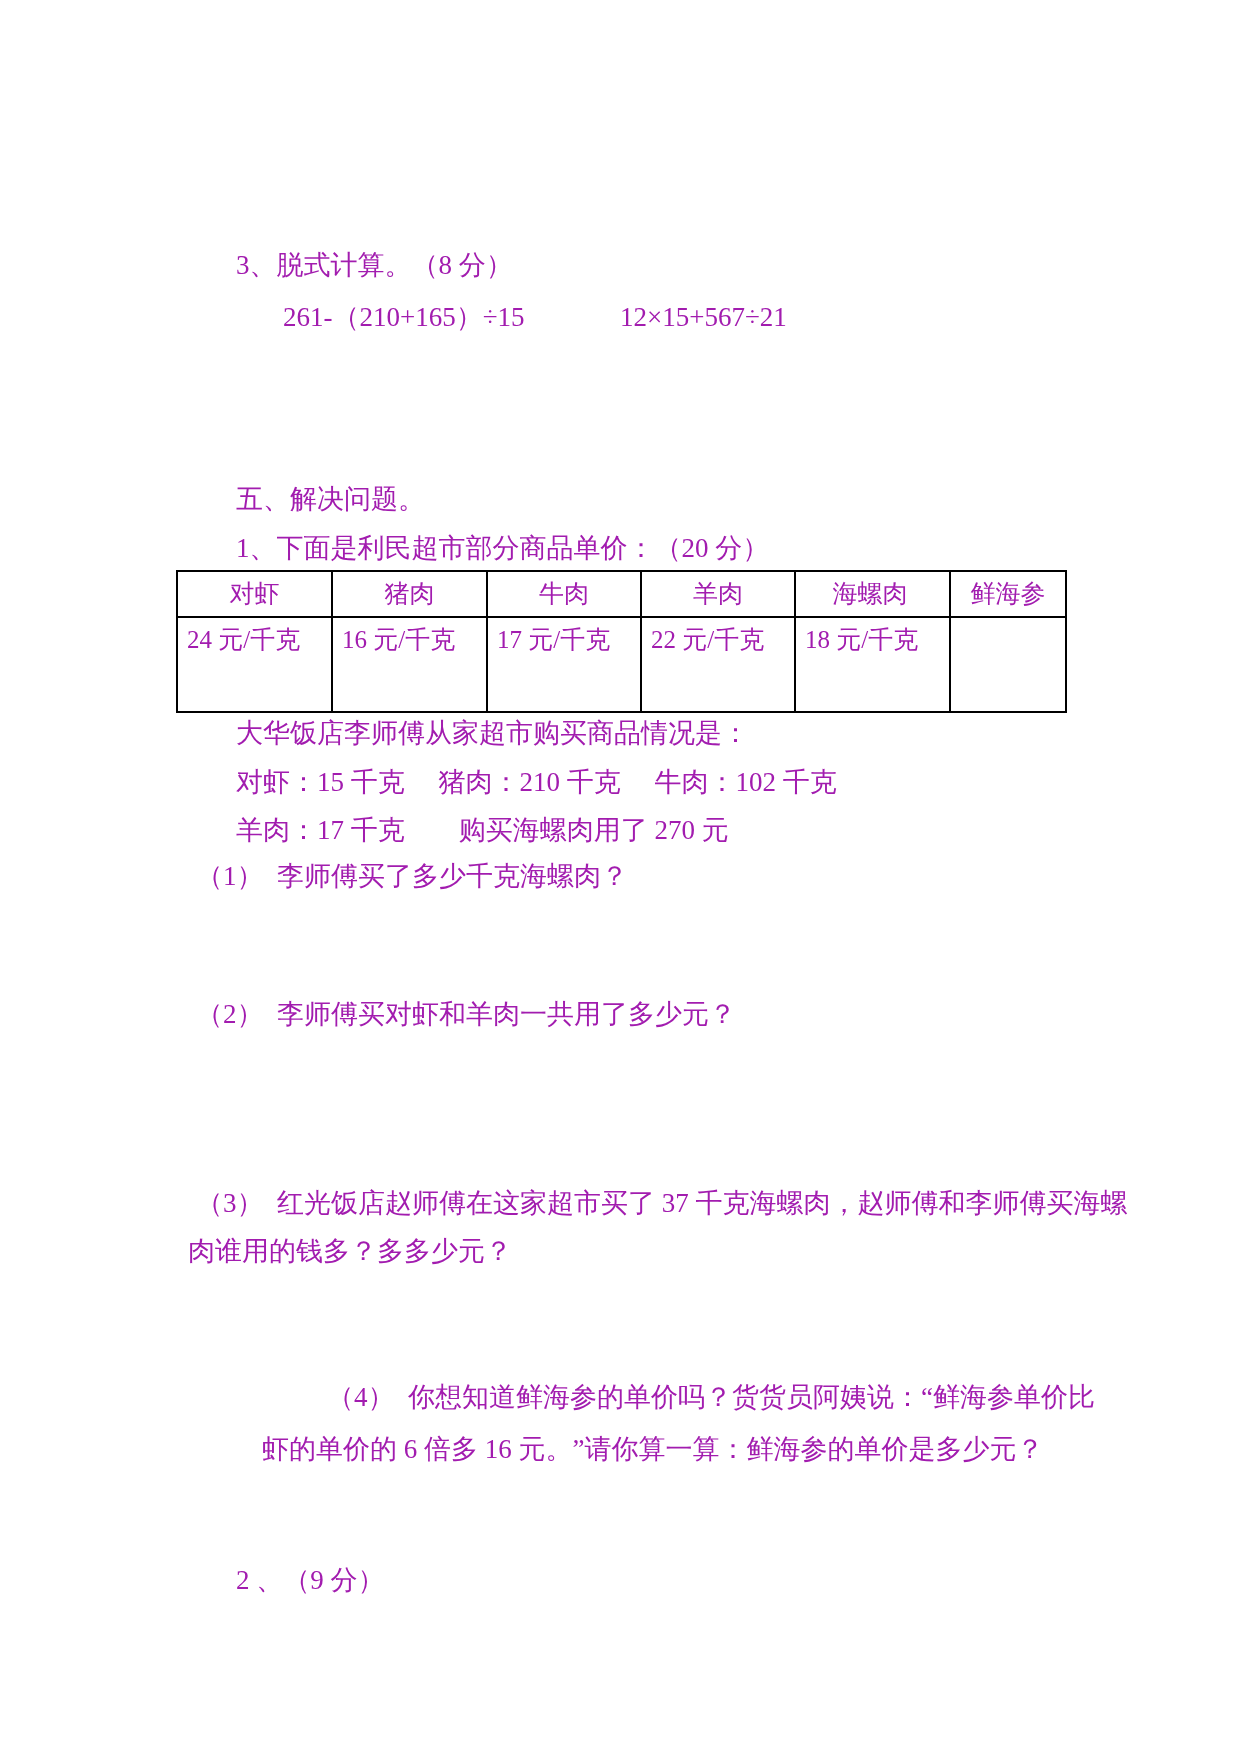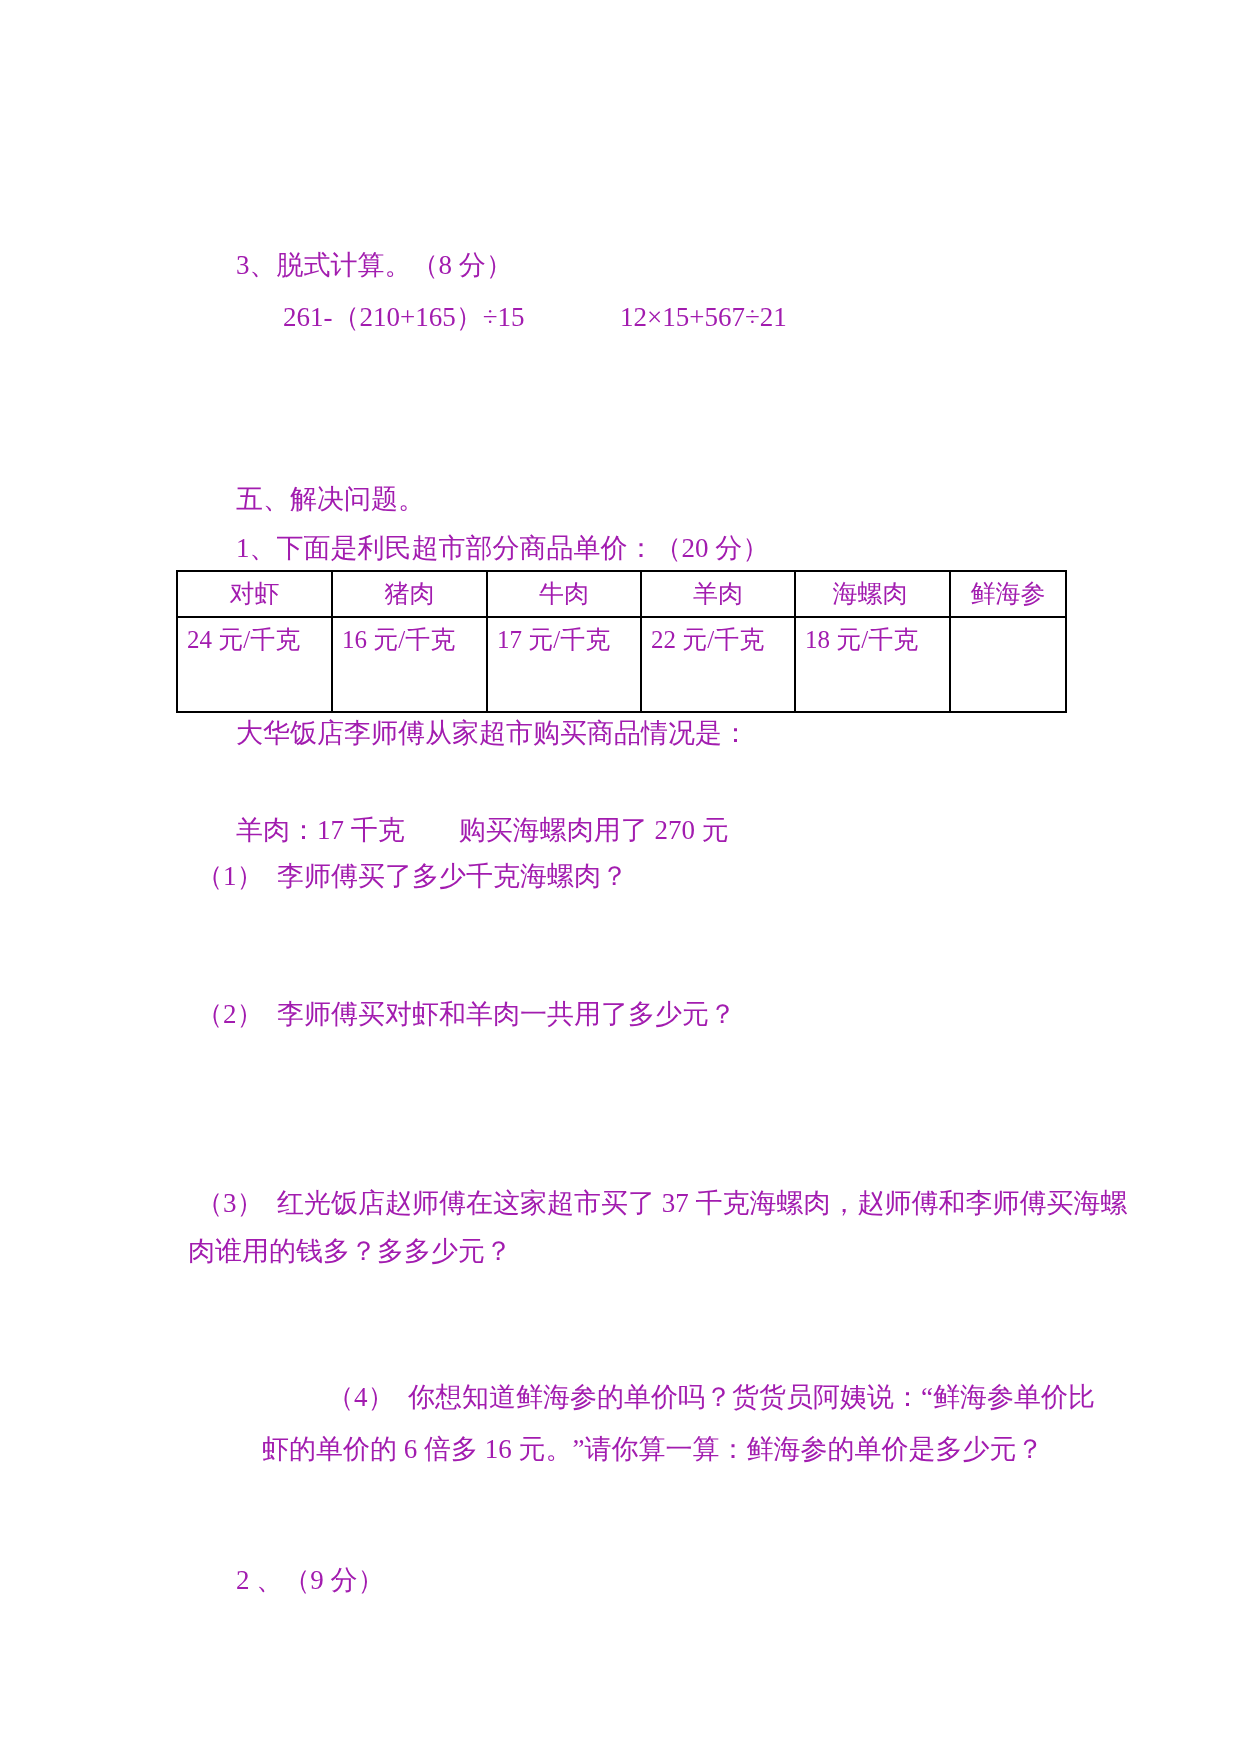--- a/index.html
+++ b/index.html
@@ -77,20 +77,21 @@
         <td>16 元/千克</td>
         <td>17 元/千克</td>
         <td>22 元/千克</td>
         <td>18 元/千克</td>
         <td></td>
       </tr>
     </tbody>
   </table>
 
   <div class="abs" style="left:236px; top:716px;">大华饭店李师傅从家超市购买商品情况是：</div>
+  <div class="abs" style="left:236px; top:765px;">对虾：15 千克　 猪肉：210 千克　 牛肉：102 千克</div>
   <div class="abs" style="left:236px; top:813px;">羊肉：17 千克　　购买海螺肉用了 270 元</div>
 
   <div class="abs" style="left:196px; top:859px;">（1）</div>
   <div class="abs" style="left:277px; top:859px;">李师傅买了多少千克海螺肉？</div>
 
   <div class="abs" style="left:196px; top:997px;">（2）</div>
   <div class="abs" style="left:277px; top:997px;">李师傅买对虾和羊肉一共用了多少元？</div>
 
   <div class="abs" style="left:196px; top:1186px;">（3）</div>
   <div class="abs" style="left:277px; top:1186px;">红光饭店赵师傅在这家超市买了 37 千克海螺肉，赵师傅和李师傅买海螺</div>

